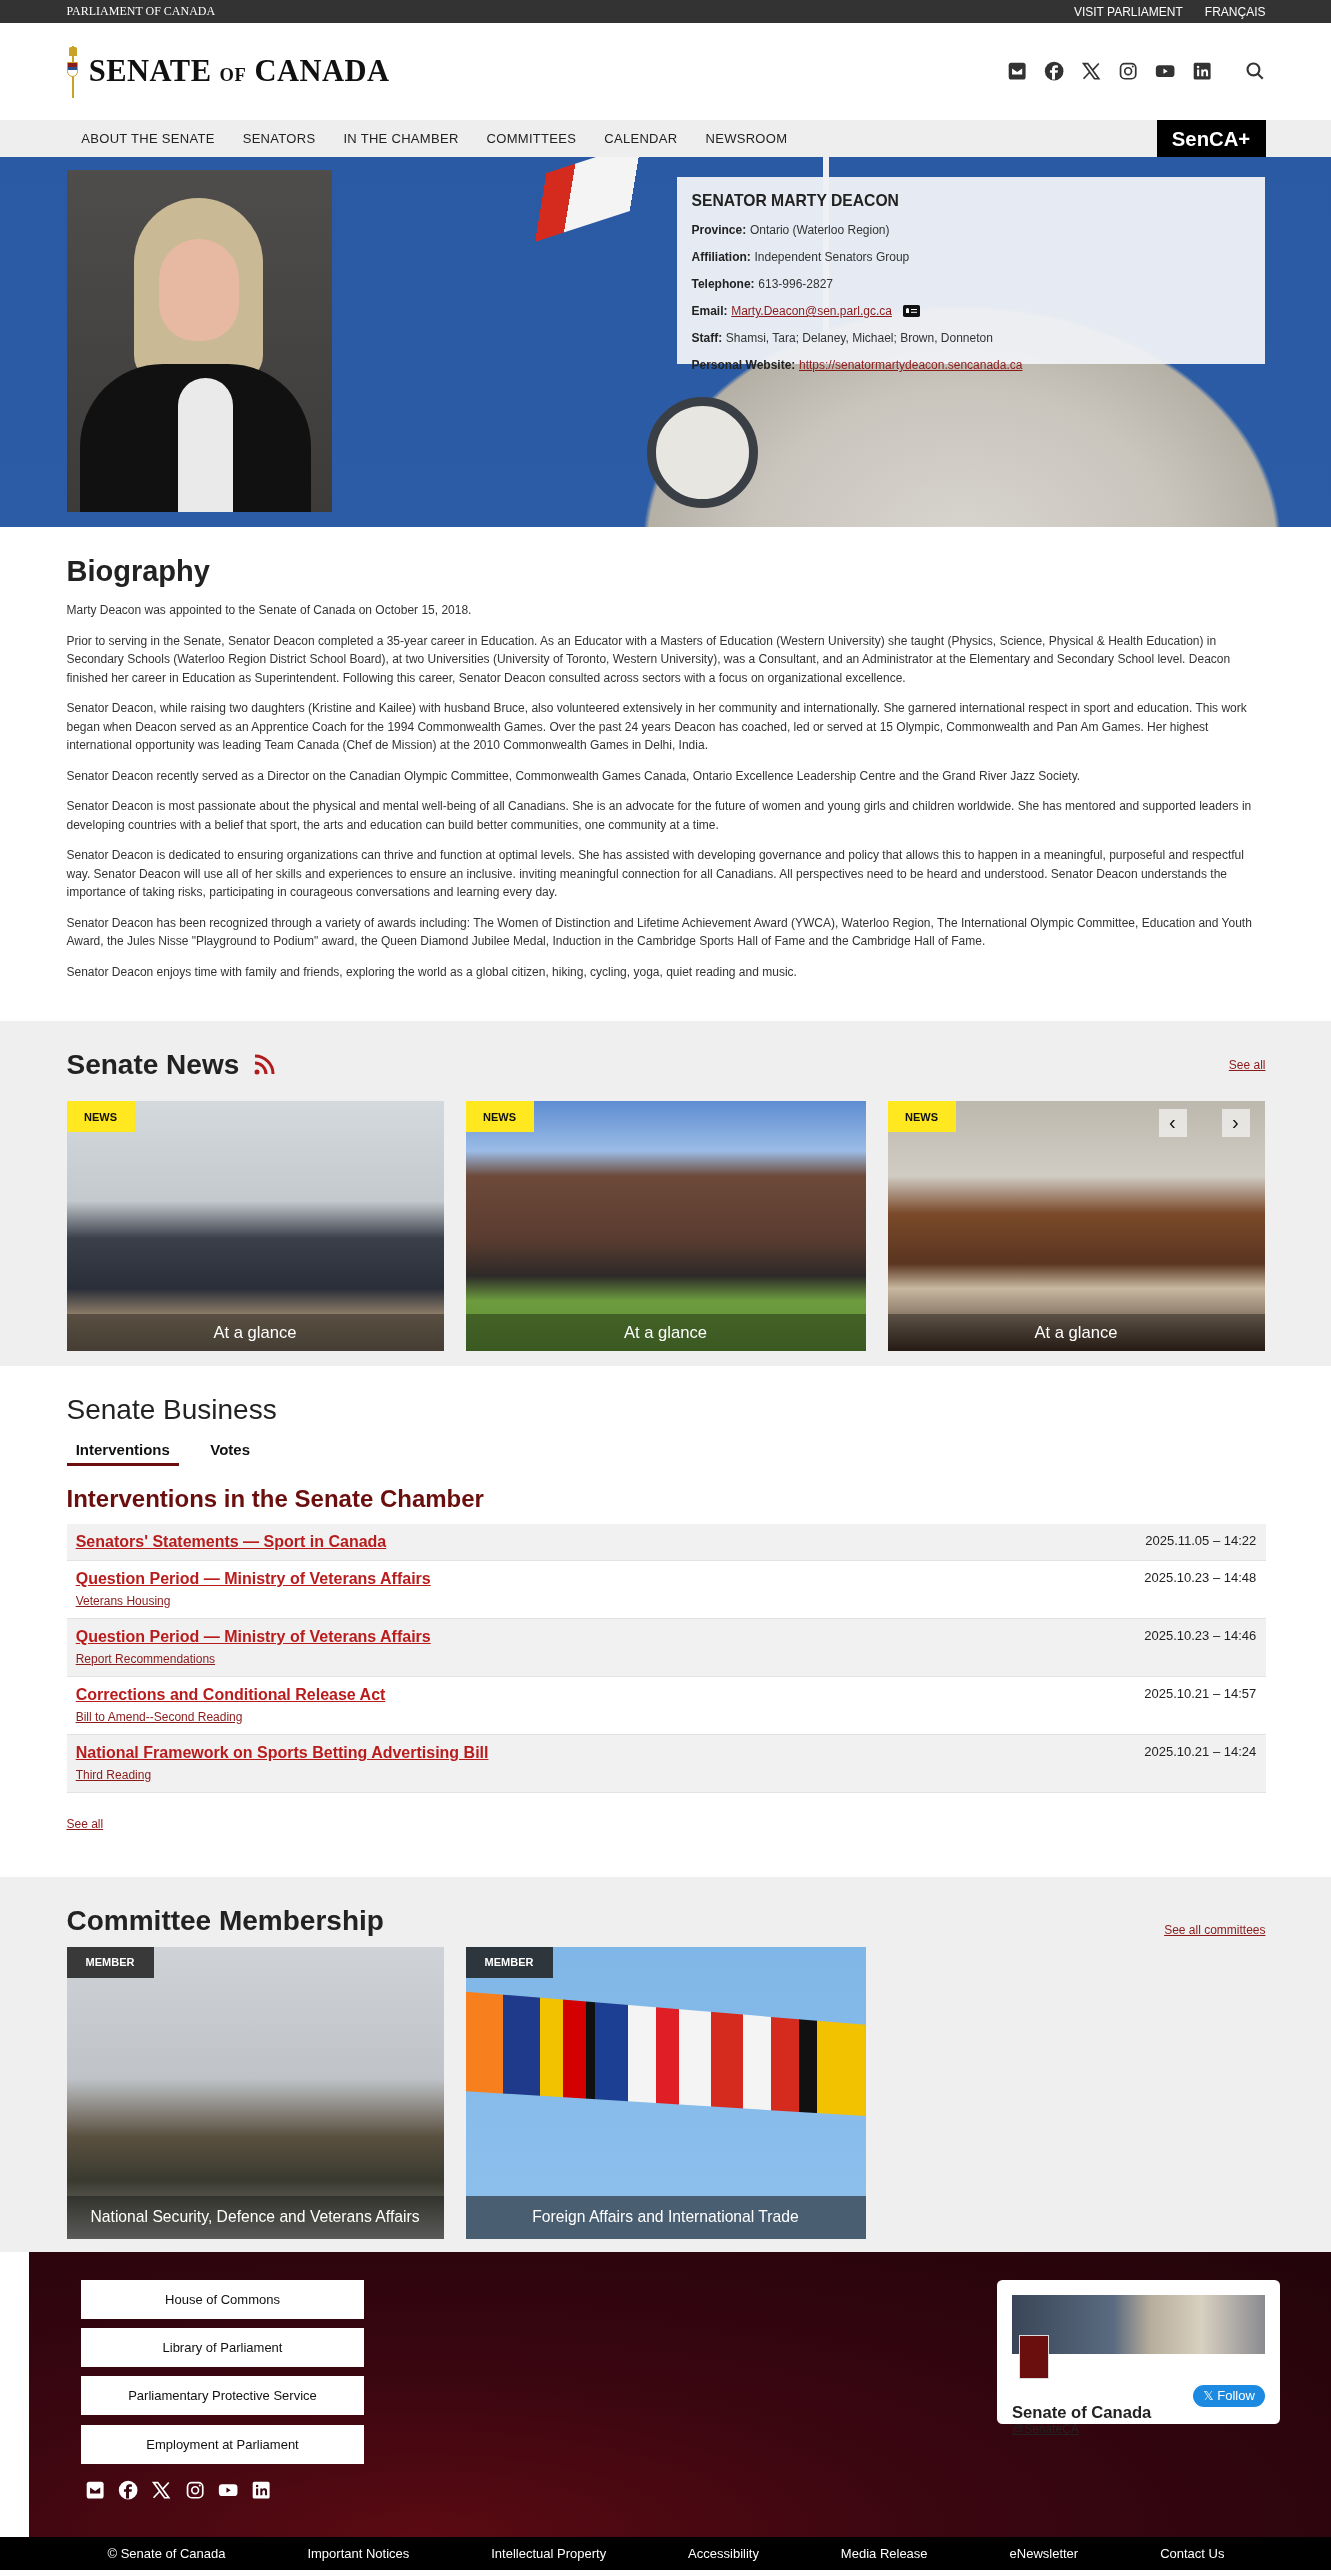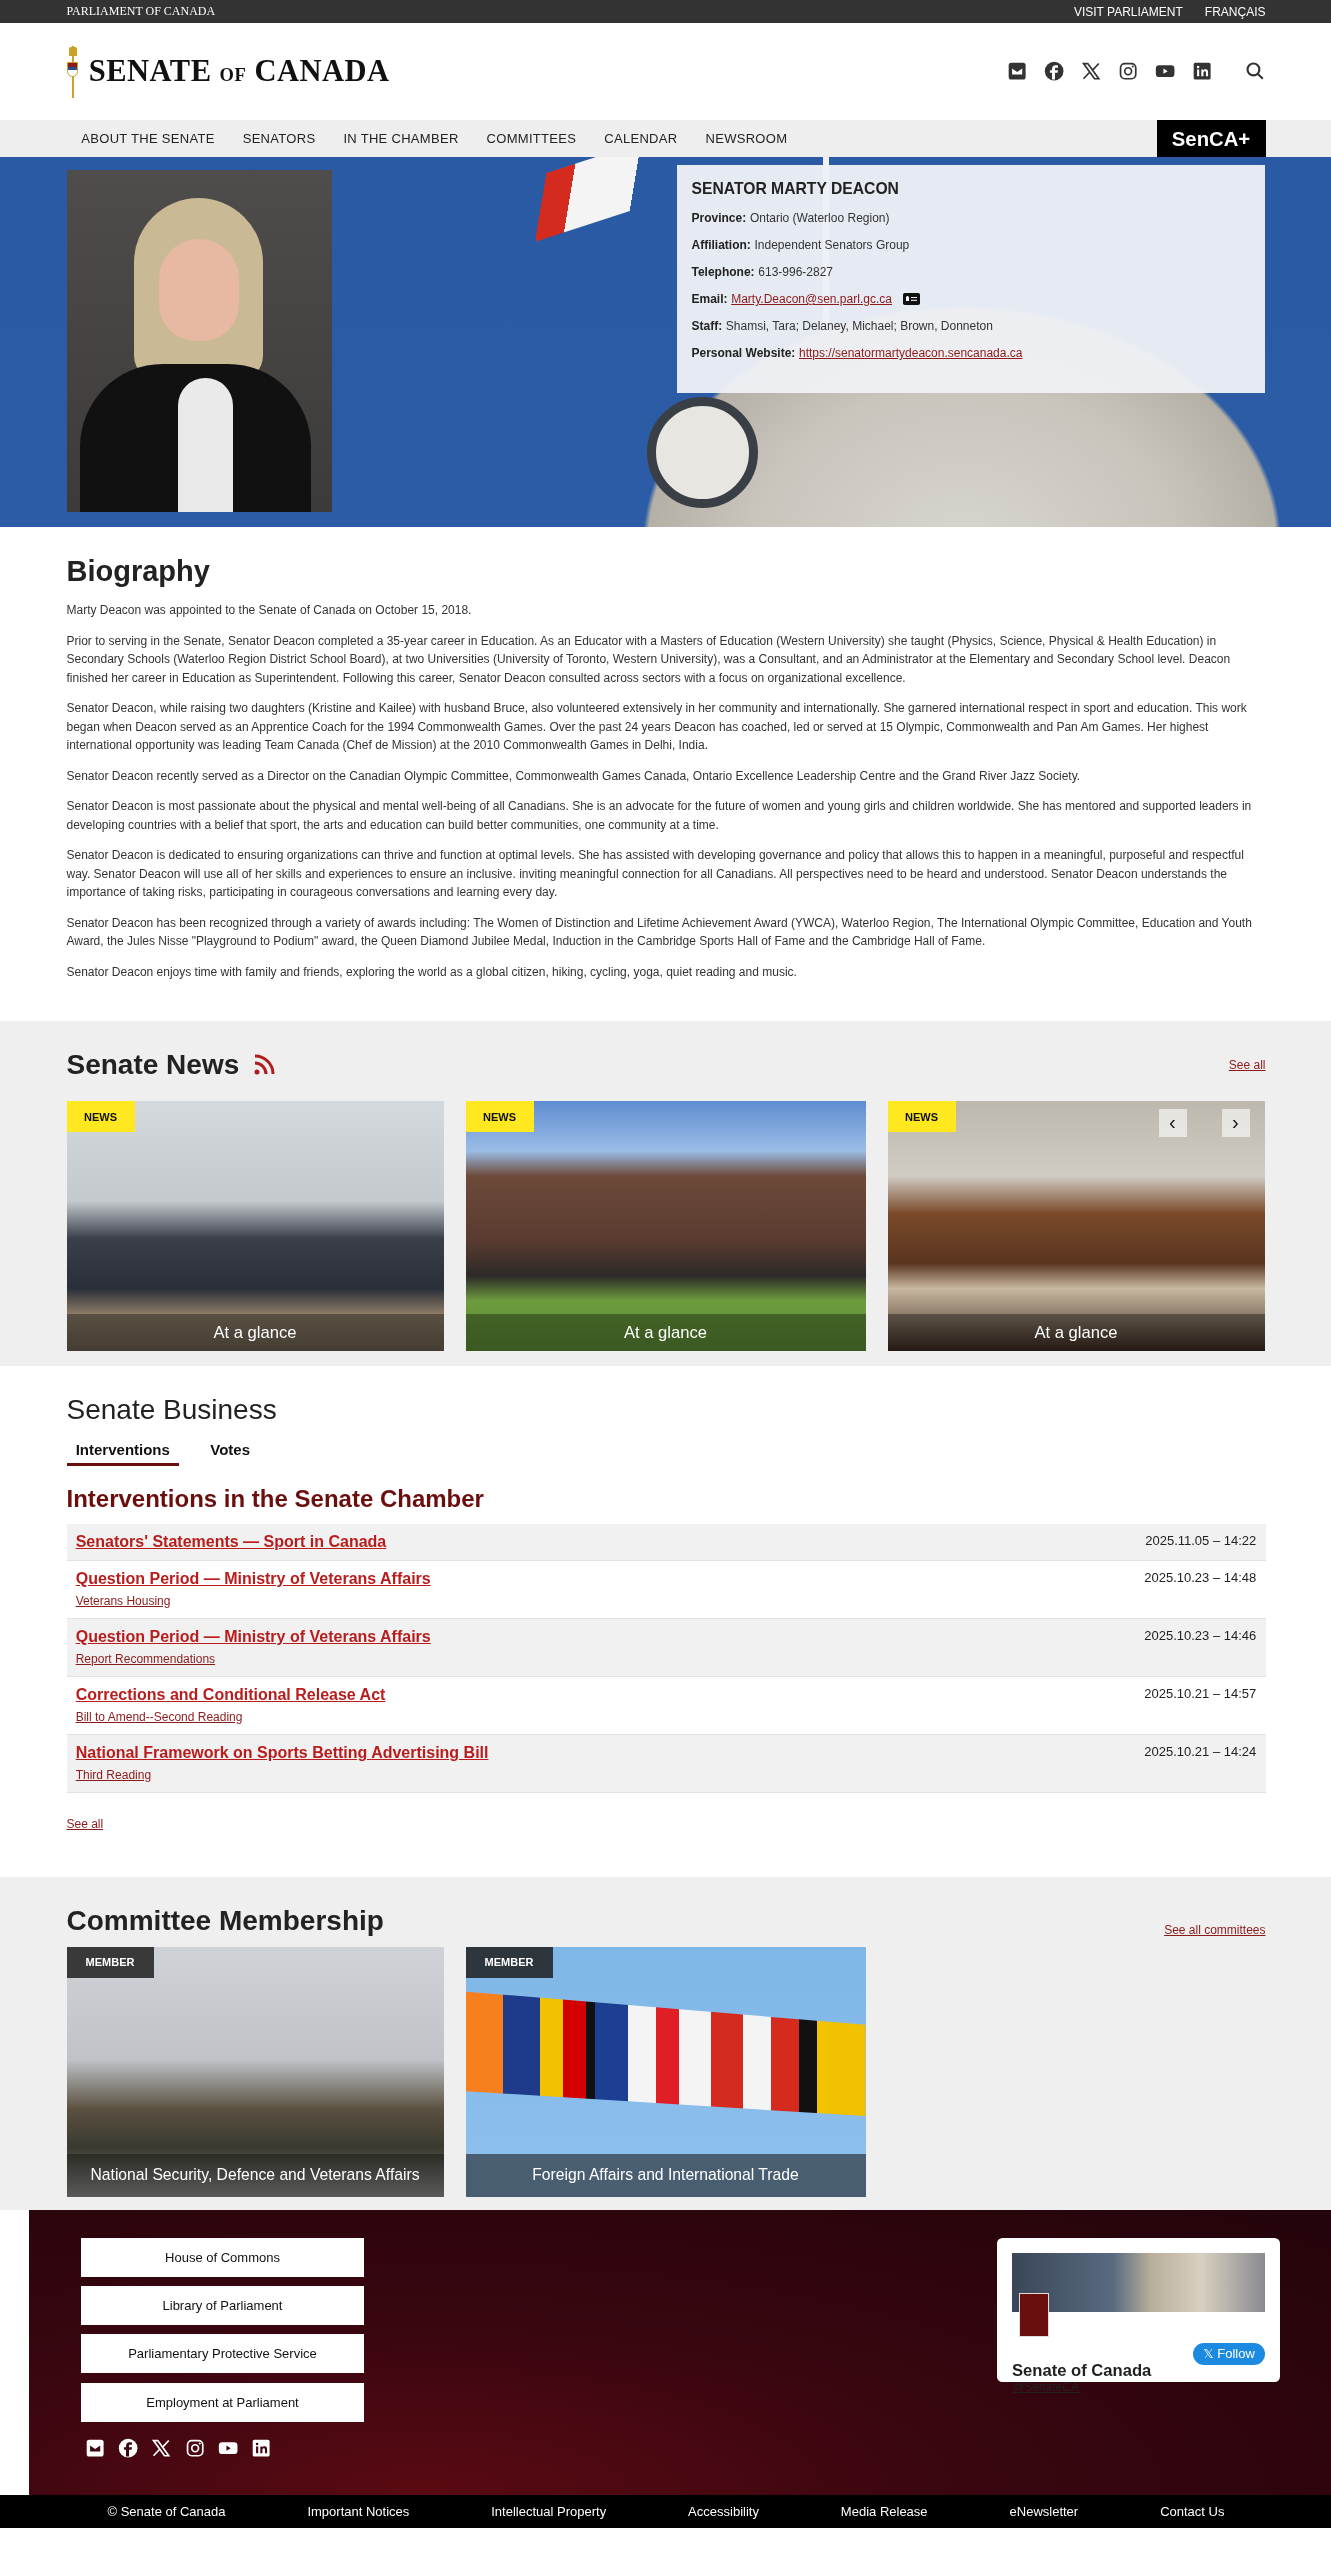--- a/index.html
+++ b/index.html
@@ -41,21 +41,21 @@
   .hero .wrap { height: 370px; }
   .hero-flag { position: absolute; left: 536px; top: 0; width: 120px; height: 65px; background: linear-gradient(100deg, transparent 0 8%, #d52b1e 8% 30%, #f4f4f4 30% 80%, transparent 80%); transform: skewY(-18deg); }
   .hero-tower { position: absolute; left: 592px; top: 111px; width: 740px; height: 277px; border-radius: 50% 50% 0 0; background: radial-gradient(ellipse at 50% 100%, #d8d5cf 0%, #c9c5bd 40%, #b5b0a6 60%, transparent 61%); }
   .hero-clock { position: absolute; left: 647px; top: 240px; width: 111px; height: 111px; border-radius: 50%; border: 9.2px solid #3a3f45; background: #e8e6e1; }
   .hero-pole { position: absolute; left: 823px; top: 0; width: 5.5px; height: 185px; background: #f0f0f0; }
   .portrait { position: absolute; left: 0; top: 13px; width: 265px; height: 342px; background: linear-gradient(180deg, #4e4d4b 0%, #3c3b3a 100%); overflow: hidden; }
   .portrait .hair { position: absolute; left: 67px; top: 28px; width: 129px; height: 185px; background: #c9b995; border-radius: 65px 65px 28px 28px; }
   .portrait .face { position: absolute; left: 92px; top: 69px; width: 80px; height: 102px; background: #e8b9a2; border-radius: 40px 40px 37px 37px; }
   .portrait .body { position: absolute; left: 13px; top: 194px; width: 231px; height: 185px; background: #111; border-radius: 83px 83px 0 0; }
   .portrait .shirt { position: absolute; left: 111px; top: 208px; width: 55px; height: 139px; background: #eaeaea; border-radius: 28px 28px 0 0; }
-  .infobox { position: absolute; left: 610px; top: 8px; width: 588px; height: 228px; background: rgba(238,240,245,0.96); padding: 15px; }
+  .infobox { position: absolute; left: 610px; top: 20px; width: 588px; height: 187px; background: rgba(238,240,245,0.96); padding: 15px; }
   .infobox h2 { font-size: 15.7px; font-weight: bold; margin-bottom: 13px; color: #222; }
   .info-row { font-size: 12px; margin-bottom: 13px; color: #333; display: flex; align-items: center; gap: 3.7px; }
   .info-row b { color: #222; }
   .vcard { display: inline-block; width: 16.6px; height: 12px; background: #111; border-radius: 1.8px; margin-left: 7.4px; position: relative; }
   .vcard::before { content: ""; position: absolute; left: 2.8px; top: 2.8px; width: 3.7px; height: 5.5px; background: #fff; border-radius: 1.8px 1.8px 0 0; }
   .vcard::after { content: ""; position: absolute; left: 8.3px; top: 3.7px; width: 5.5px; height: 0.9px; background: #fff; box-shadow: 0 2.8px 0 #fff; }
 
   
   .bio { padding: 28px 0 28px; }
   .bio h1 { font-size: 29px; font-weight: bold; color: #222; margin-bottom: 13px; }
@@ -92,21 +92,21 @@
   .int-sub { font-size: 12px; color: #8b1a1a; text-decoration: underline; }
   .int-date { font-size: 13px; color: #222; }
   .int-row.single { height: 37px; }
   .int-row.double { height: 58px; }
   .biz-seeall { display: inline-block; margin-top: 24px; font-size: 12px; color: #8b1a1a; text-decoration: underline; }
 
   
   .committees { background: #efefef; padding: 28px 0 13px; }
   .committees .sec-head { margin-bottom: 10px; align-items: flex-end; }
   .com-cards { display: flex; gap: 22px; }
-  .com-card { position: relative; height: 250px; overflow: hidden; }
+  .com-card { position: relative; height: 292px; overflow: hidden; }
   .com-card.k1 { width: 377px; background: linear-gradient(180deg, #cfd2d6 0%, #bfc3c8 45%, #5a5040 65%, #3a3a30 80%, #8a8a88 100%); }
   .com-card.k2 { width: 400px; background: linear-gradient(180deg, #7fb7e8 0%, #8fc0ec 100%); }
   .com-card.k2 .flags { position: absolute; left: 0; top: 28px; width: 400px; height: 166px; background: linear-gradient(90deg, #f77f1e 0 37px, #1f3a8a 37px 74px, #f2c200 74px 97px, #d40000 97px 120px, #111 120px 129px, #1c3f94 129px 162px, #f4f4f4 162px 190px, #e01e26 190px 213px, #f4f4f4 213px 245px, #d52b1e 245px 277px, #f4f4f4 277px 305px, #d52b1e 305px 333px, #111 333px 351px, #f2c200 351px 379px); clip-path: polygon(0 10%, 100% 30%, 100% 85%, 0 70%); }
   .badge-member { position: absolute; left: 0; top: 0; width: 87px; height: 31px; background: rgba(30,30,30,0.85); color: #fff; font-weight: bold; font-size: 11px; display: flex; align-items: center; justify-content: center; }
   .com-caption { position: absolute; left: 0; right: 0; bottom: 0; height: 43px; background: rgba(0,0,0,0.35); color: #fff; font-size: 15.7px; display: flex; align-items: center; justify-content: center; }
   .com-card.k2 .com-caption { background: #4a5e72; }
 
   
   .footer { height: 285px; background: radial-gradient(ellipse at 30% 100%, #5a0a12 0%, #3a0610 40%, #22040a 100%); position: relative; margin-left: 29px; }
   .footer .wrap { height: 285px; }

